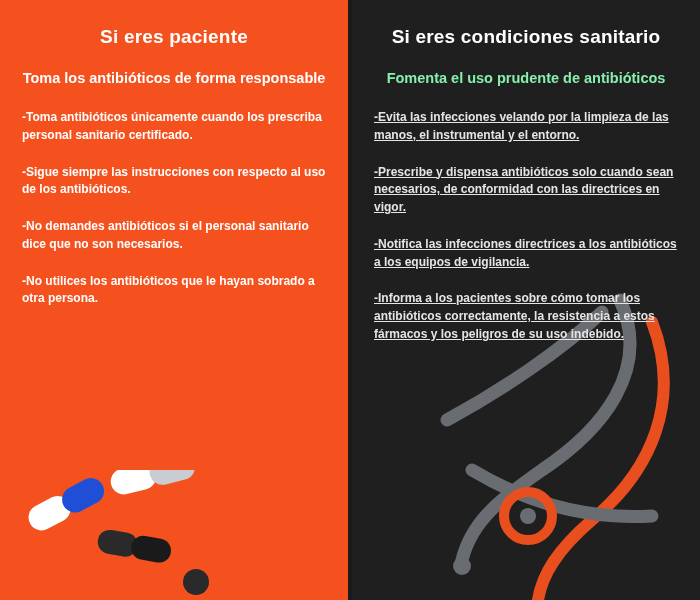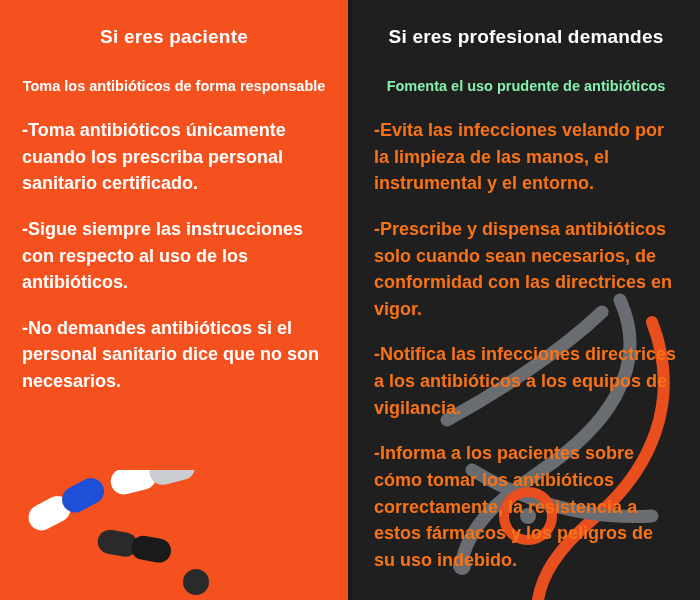--- a/index.html
+++ b/index.html
@@ -40,42 +40,42 @@
   .content {
     position: relative;
     z-index: 5;
     padding: 26px 22px 10px 22px;
   }
   .title {
     text-align: center;
     font-size: 19px;
     font-weight: bold;
     letter-spacing: 0.2px;
-    margin-bottom: 28px;
+    margin-bottom: 20px;
   }
   .subtitle {
     font-size: 14.5px;
     font-weight: bold;
     line-height: 1.45;
     margin-bottom: 20px;
     text-align: center;
   }
   .subtitle-left { color: #ffffff; }
   .subtitle-right { color: #86efac; }
   .bullets {
     list-style: none;
   }
   .bullets li {
-    font-size: 18px;
+    font-size: 12px;
     font-weight: bold;
     line-height: 1.48;
     margin-bottom: 19px;
   }
   .panel-left .bullets li { color: #ffffff; }
-  .panel-right .bullets li { color: #f97316; }
+  .panel-right .bullets li { color: #e5e5e5; text-decoration: underline; }
 
   
   .pills {
     position: absolute;
     left: 0; bottom: 0;
     width: 348px; height: 130px;
     z-index: 1;
     pointer-events: none;
   }
   
@@ -115,20 +115,21 @@
       <circle cx="196" cy="112" r="13" fill="#2a2a2a"></circle>
     </svg>
 
     <div class="content">
       <div class="title">Si eres paciente</div>
       <div class="subtitle subtitle-left">Toma los antibióticos de forma responsable</div>
       <ul class="bullets">
         <li>-Toma antibióticos únicamente cuando los prescriba personal sanitario certificado.</li>
         <li>-Sigue siempre las instrucciones con respecto al uso de los antibióticos.</li>
         <li>-No demandes antibióticos si el personal sanitario dice que no son necesarios.</li>
+        <li>-No utilices los antibióticos que le hayan sobrado a otra persona.</li>
       </ul>
     </div>
   </div>
 
   <div class="divider"></div>
 
   <div class="panel panel-right">
 
     <svg class="stetho" viewBox="0 0 348 600">
 
@@ -138,21 +139,21 @@
       <path d="M300 322 C 330 400, 300 470, 240 520 C 205 550, 190 575, 186 600" stroke="#f4511e" stroke-width="12" fill="none" stroke-linecap="round"></path>
       <path d="M120 470 C 170 500, 230 520, 300 516" stroke="#6e7175" stroke-width="13" fill="none" stroke-linecap="round"></path>
 
       <circle cx="176" cy="516" r="24" fill="none" stroke="#f4511e" stroke-width="10"></circle>
       <circle cx="176" cy="516" r="8" fill="#6e7175"></circle>
 
       <circle cx="110" cy="566" r="9" fill="#6e7175"></circle>
     </svg>
 
     <div class="content">
-      <div class="title">Si eres profesional demandes</div>
+      <div class="title">Si eres condiciones sanitario</div>
       <div class="subtitle subtitle-right">Fomenta el uso prudente de antibióticos</div>
       <ul class="bullets">
         <li>-Evita las infecciones velando por la limpieza de las manos, el instrumental y el entorno.</li>
         <li>-Prescribe y dispensa antibióticos solo cuando sean necesarios, de conformidad con las directrices en vigor.</li>
         <li>-Notifica las infecciones directrices a los antibióticos a los equipos de vigilancia.</li>
         <li>-Informa a los pacientes sobre cómo tomar los antibióticos correctamente, la resistencia a estos fármacos y los peligros de su uso indebido.</li>
       </ul>
     </div>
   </div>
 

